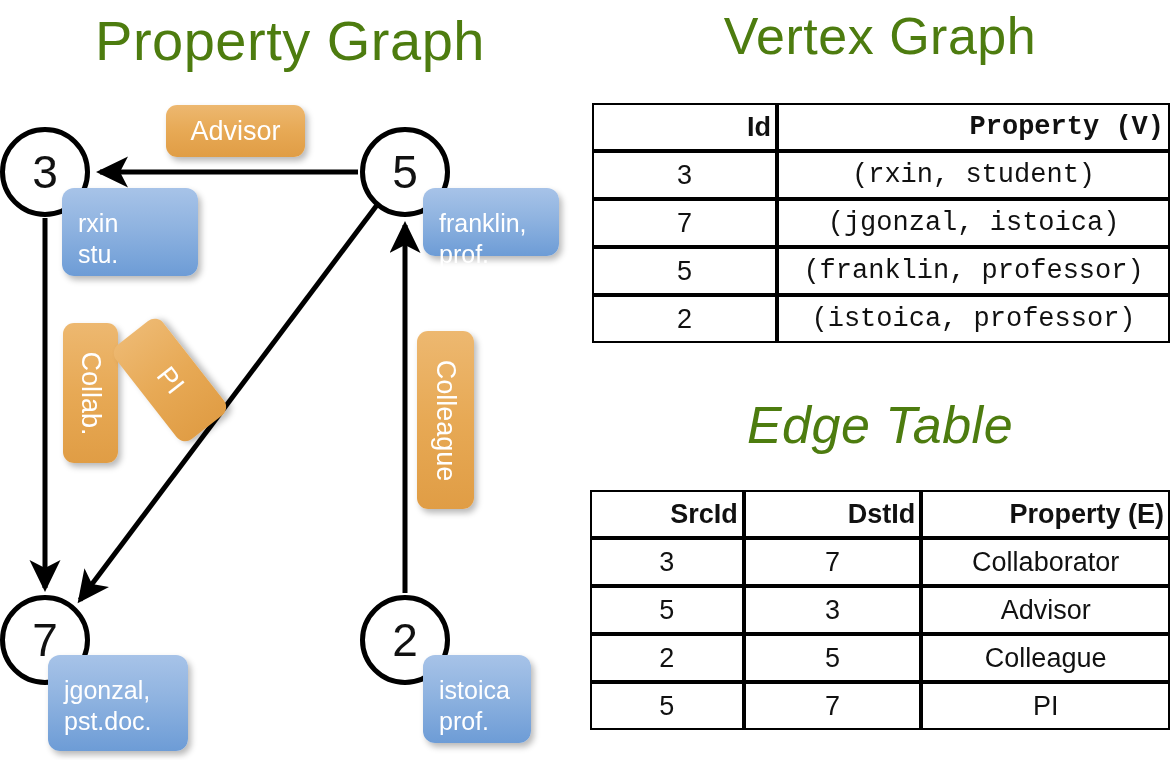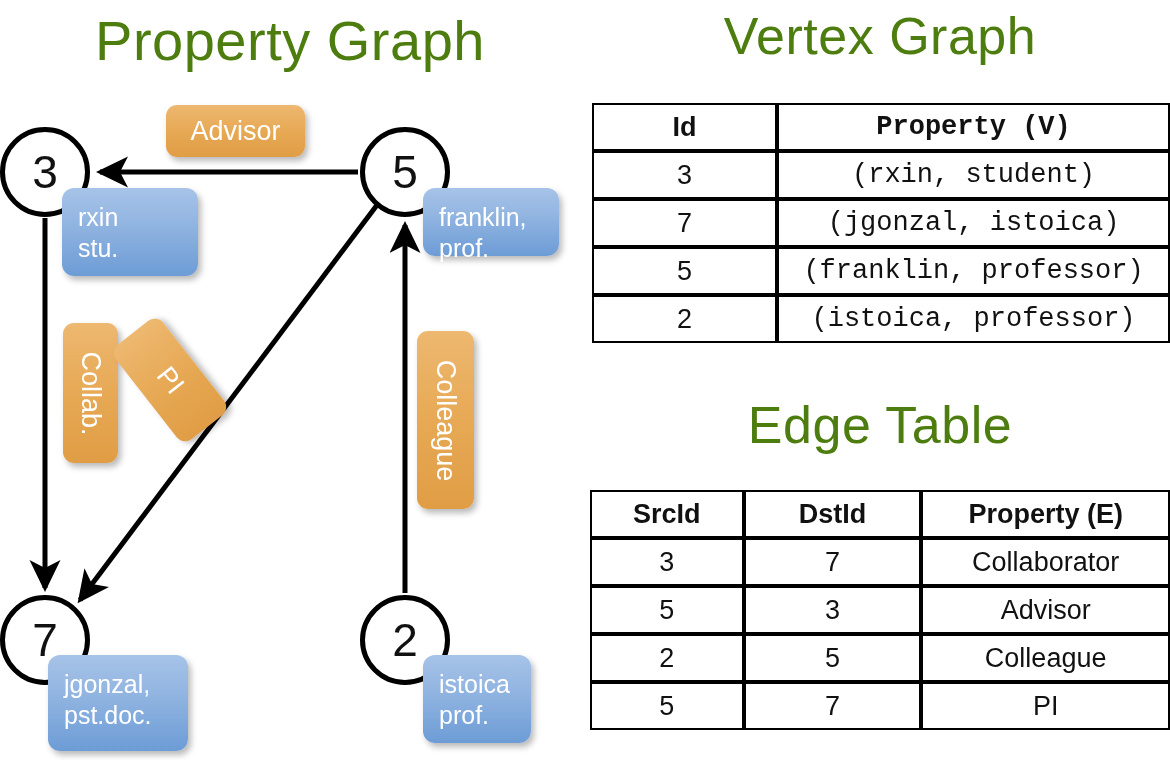--- a/index.html
+++ b/index.html
@@ -15,21 +15,21 @@
   
   .title{
     position:absolute;
     font-weight:300;
     color:#4d7c0f;
     white-space:nowrap;
     letter-spacing:0.5px;
   }
   #pg-title{left:0;top:8px;width:580px;text-align:center;font-size:56px;}
   #vt-title{left:590px;top:6px;width:580px;text-align:center;font-size:52px;}
-  #et-title{left:590px;top:395px;width:580px;text-align:center;font-size:52px;}
+  #et-title{left:590px;top:395px;width:580px;text-align:center;font-size:52px;font-style:italic;}
 
   
   #graph{position:absolute;left:0;top:0;width:585px;height:760px;}
   #edges{position:absolute;left:0;top:0;width:585px;height:760px;}
 
   .node{
     position:absolute;
     width:90px;height:90px;
     border:5px solid #000;
     border-radius:50%;
@@ -47,21 +47,21 @@
   
   .vprop{
     position:absolute;
     border-radius:12px;
     background:linear-gradient(180deg,#a7c3e8 0%,#8fb3e0 45%,#6d9cd6 100%);
     box-shadow:3px 4px 6px rgba(0,0,0,0.28);
     color:#ffffff;
     font-size:25px;
     font-weight:400;
     line-height:1.22;
-    padding:14px 0 14px 16px;
+    padding:20px 0 14px 16px;
     box-sizing:border-box;
     z-index:6;
   }
   #vprop-3{left:62px;top:188px;width:136px;height:88px;}
   #vprop-5{left:423px;top:188px;width:136px;height:68px;}
   #vprop-7{left:48px;top:655px;width:140px;height:96px;}
   #vprop-2{left:423px;top:655px;width:108px;height:88px;}
 
   
   .eprop{
@@ -97,21 +97,21 @@
     height:44px;
     text-align:center;
     vertical-align:middle;
     font-size:27px;
     font-weight:300;
     color:#111;
     background:#fff;
     padding:0 4px;
     white-space:nowrap;
   }
-  table.tbl td.hdr{font-weight:bold;}
+  table.tbl td.hdr{font-weight:bold;text-align:right;}
   td.blue{background:#d5dff0;font-family:Liberation Mono, monospace;}
   td.orange{background:#f6ddc2;}
 
   #vertex-table{left:592px;top:103px;}
   #vertex-table td.c-id{width:188px;}
   #vertex-table td.c-prop{width:385px;}
 
   #edge-table{left:590px;top:490px;}
   #edge-table td.c-src{width:151px;}
   #edge-table td.c-dst{width:178px;}

